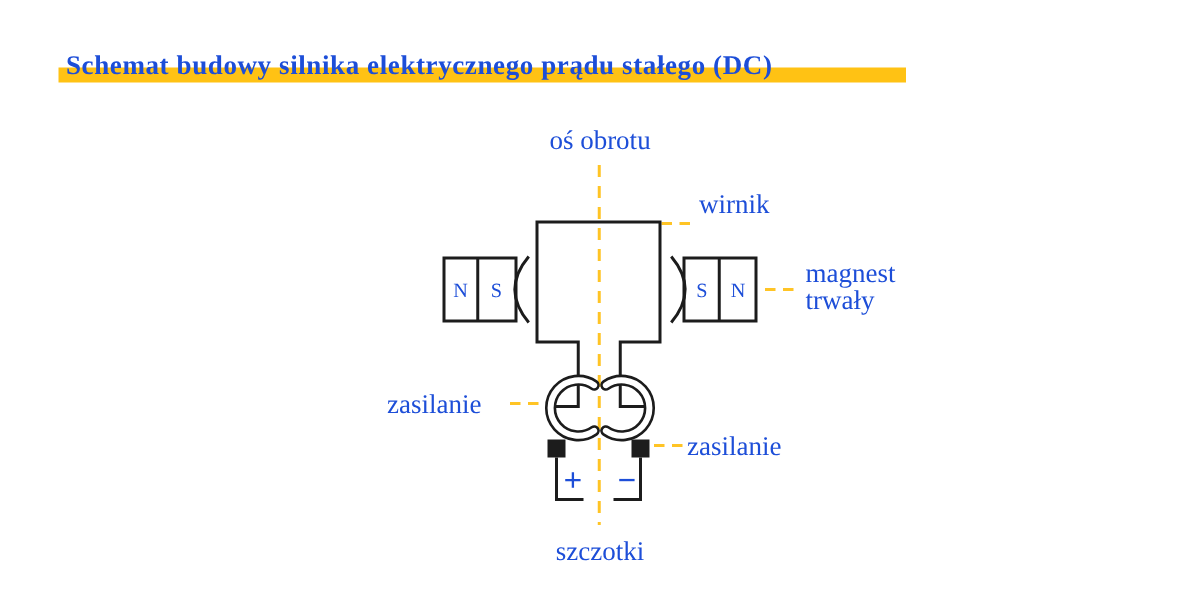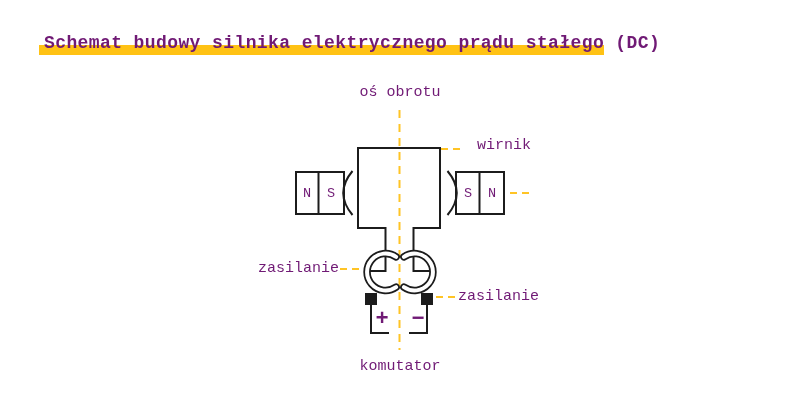--- a/index.html
+++ b/index.html
@@ -1,33 +1,33 @@
 <!DOCTYPE html>
 <html style="--line: #1c1c1c; --dash: #ffc425; --accent: #ffc214;"><head>
 <meta charset="utf-8">
 <style>
   html,body{margin:0;padding:0;background:#ffffff;}
   .canvas{
     position:relative;width:800px;height:401px;background:#ffffff;overflow:hidden;
-    font-family:Liberation Mono, monospace;color:#701a75;
+    font-family:Liberation Serif, serif;color:#1d4ed8;
   }
   
   .title-wrap{position:absolute;left:0;top:0;width:800px;height:70px;}
   .title-highlight{
     position:absolute;left:39px;top:45px;width:565px;height:10px;
     background:var(--accent,#ffc214);z-index:1;
   }
   .title-text{
     position:absolute;left:44px;top:33px;z-index:2;
     font-size:18px;font-weight:700;letter-spacing:0.4px;white-space:nowrap;
   }
   
-  .lbl{position:absolute;font-size:15px;line-height:18px;white-space:nowrap;z-index:3;}
+  .lbl{position:absolute;font-size:18px;line-height:18px;white-space:nowrap;z-index:3;}
   .lbl-axis{left:400px;top:84px;transform:translateX(-50%);}
-  .lbl-rotor{left:466px;top:137px;margin-left:11px;}
+  .lbl-rotor{left:466px;top:127px;}
   .lbl-magnet{left:537px;top:174px;line-height:17.5px;}
   .lbl-commutator{left:258px;top:260px;}
   .lbl-brushes{left:458px;top:288px;}
   .lbl-power{left:400px;top:358px;transform:translateX(-50%);}
   .pole{position:absolute;width:20px;text-align:center;font-size:13.5px;line-height:15px;z-index:3;}
   .pole-ln{left:297px;top:186px;}
   .pole-ls{left:321px;top:186px;}
   .pole-rs{left:458px;top:186px;}
   .pole-rn{left:482px;top:186px;}
   .terminal{position:absolute;width:24px;height:24px;line-height:24px;text-align:center;
@@ -85,23 +85,27 @@
 
     <rect class="brush" x="365" y="293" width="12" height="12"></rect>
     <rect class="brush" x="421" y="293" width="12" height="12"></rect>
 
     <path class="ln" d="M 371,305 V 333 H 389"></path>
     <path class="ln" d="M 427,305 V 333 H 409"></path>
   </svg>
 
   <div class="lbl lbl-axis">oś obrotu</div>
   <div class="lbl lbl-rotor">wirnik</div>
+  <div class="lbl lbl-magnet">
+    <div>magnest</div>
+    <div>trwały</div>
+  </div>
   <div class="lbl lbl-commutator">zasilanie</div>
   <div class="lbl lbl-brushes">zasilanie</div>
-  <div class="lbl lbl-power">komutator</div>
+  <div class="lbl lbl-power">szczotki</div>
 
   <div class="pole pole-ln">N</div>
   <div class="pole pole-ls">S</div>
   <div class="pole pole-rs">S</div>
   <div class="pole pole-rn">N</div>
 
   <div class="terminal terminal-plus">+</div>
   <div class="terminal terminal-minus">−</div>
 
 </div>

